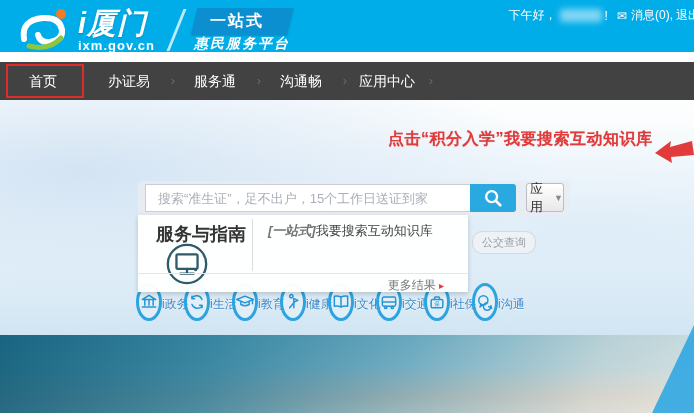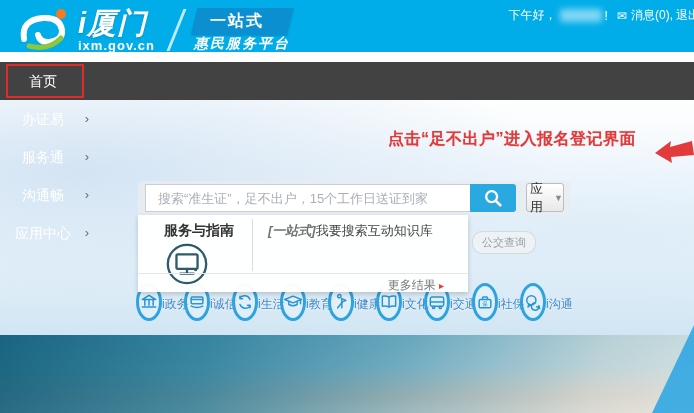--- a/index.html
+++ b/index.html
@@ -44,21 +44,21 @@
   .user-bar {
     position:absolute; right:-6px; top:7px; display:flex; align-items:center; gap:3px;
     color:#fff; font-size:12px; white-space:nowrap;
   }
   .blur-name { width:42px; height:13px; background:rgba(255,255,255,.5); border-radius:2px; filter:blur(3px); }
   .mail-glyph { font-size:12px; margin:0 1px 0 6px; }
   .user-link { cursor:pointer; }
   
   .nav {
     position:absolute; left:0; top:62px; width:694px; height:38px;
-    background:#424242; display:flex; z-index:10;flex-direction:column;
+    background:#424242; display:flex; z-index:10;
   }
   .nav-item {
     position:relative; width:86px; height:38px; line-height:38px;
     text-align:center; color:#fff; font-size:14px; cursor:pointer;
   }
   .nav-item .chev { position:absolute; right:-3px; top:0; color:#6b6b6b; font-size:13px; }
   .red-box {
     position:absolute; left:6px; top:2px; width:78px; height:34px;
     border:2px solid #e02b2b; pointer-events:none;
   }
@@ -90,21 +90,21 @@
     position:absolute; left:388px; top:2px; width:38px; height:29px;
     background:linear-gradient(#ffffff,#e8e8e8); border:1px solid #b9bfc4; border-radius:3px;
     font-size:13px; color:#333; cursor:pointer; display:flex; align-items:center; justify-content:center; gap:8px;
   }
   .app-btn .caret { color:#888; font-size:9px; }
   
   .panel {
     position:absolute; left:138px; top:215px; width:330px; height:77px;
     background:rgba(255,255,255,.97); box-shadow:0 2px 5px rgba(0,0,0,.18); z-index:5;
   }
-  .panel-category { position:absolute; left:26px; top:7px; font-size:14px; font-weight:bold; color:#333; }
+  .panel-category { position:absolute; left:18px; top:7px; font-size:18px; font-weight:bold; color:#333; }
   .panel-monitor { position:absolute; left:26px; top:26px; }
   .panel-vdivider { position:absolute; left:114px; top:4px; width:1px; height:52px; background:#ddd; }
   .panel-result { position:absolute; left:130px; top:7px; font-size:13px; color:#444; cursor:pointer; white-space:nowrap; }
   .panel-result .hl { color:#737373; font-weight:bold;font-style:italic; }
   .panel-hdivider { position:absolute; left:0; top:58px; width:330px; height:1px; background:#e6e6e6; }
   .panel-more { position:absolute; right:24px; top:62px; font-size:12px; color:#777; cursor:pointer; }
   .panel-more .mark { color:#e23b3b; font-size:10px; }
   
   .hot-tag {
     position:absolute; left:472px; top:231px; z-index:1;
@@ -177,21 +177,21 @@
     <span>沟通畅</span>
     <span class="chev">›</span>
   </div>
   <div class="nav-item">
     <span>应用中心</span>
     <span class="chev">›</span>
   </div>
   <div class="red-box"></div>
 </div>
 
-<div class="annotation">点击“足不出户”进入报名登记界面</div>
+<div class="annotation">点击“积分入学”我要搜索互动知识库</div>
 <svg class="annotation-arrow" width="39" height="32" viewBox="0 0 39 32">
   <polygon points="0,17 16,5 15,11 37,5 39,19 16,21 17,27" fill="#e23b3b"></polygon>
 </svg>
 
 <div class="search-shell">
   <input class="search-input" type="text" placeholder="搜索“准生证”，足不出户，15个工作日送证到家" style="">
   <button class="search-btn">
     <svg width="20" height="20" viewBox="0 0 22 22">
       <circle cx="9.5" cy="9.5" r="6" fill="none" stroke="#ffffff" stroke-width="2.6"></circle>
       <line x1="14" y1="14" x2="19" y2="19" stroke="#ffffff" stroke-width="2.8" stroke-linecap="round"></line>
@@ -236,30 +236,20 @@
           <line x1="12" y1="10" x2="12" y2="16"></line>
         <line x1="17" y1="10" x2="17" y2="16"></line>
           <line x1="4" y1="18" x2="20" y2="18"></line>
       </svg>
     </div>
     <div class="icon-label">i政务</div>
   </div>
   <div class="icon-item">
     <div class="icon-circle">
       <svg width="20" height="20" viewBox="0 0 24 24">
-        <rect x="5" y="6" width="14" height="8" rx="1"></rect>
-          <line x1="5" y1="9" x2="19" y2="9"></line>
-        <path d="M5 17 Q12 20 19 17"></path>
-      </svg>
-    </div>
-    <div class="icon-label">i诚信</div>
-  </div>
-  <div class="icon-item">
-    <div class="icon-circle">
-      <svg width="20" height="20" viewBox="0 0 24 24">
         <path d="M18 9 A7 7 0 0 0 6 7"></path>
           <path d="M6 5 L6 8 L9 8"></path>
         <path d="M6 15 A7 7 0 0 0 18 17"></path>
           <path d="M18 19 L18 16 L15 16"></path>
       </svg>
     </div>
     <div class="icon-label">i生活</div>
   </div>
   <div class="icon-item">
     <div class="icon-circle">

